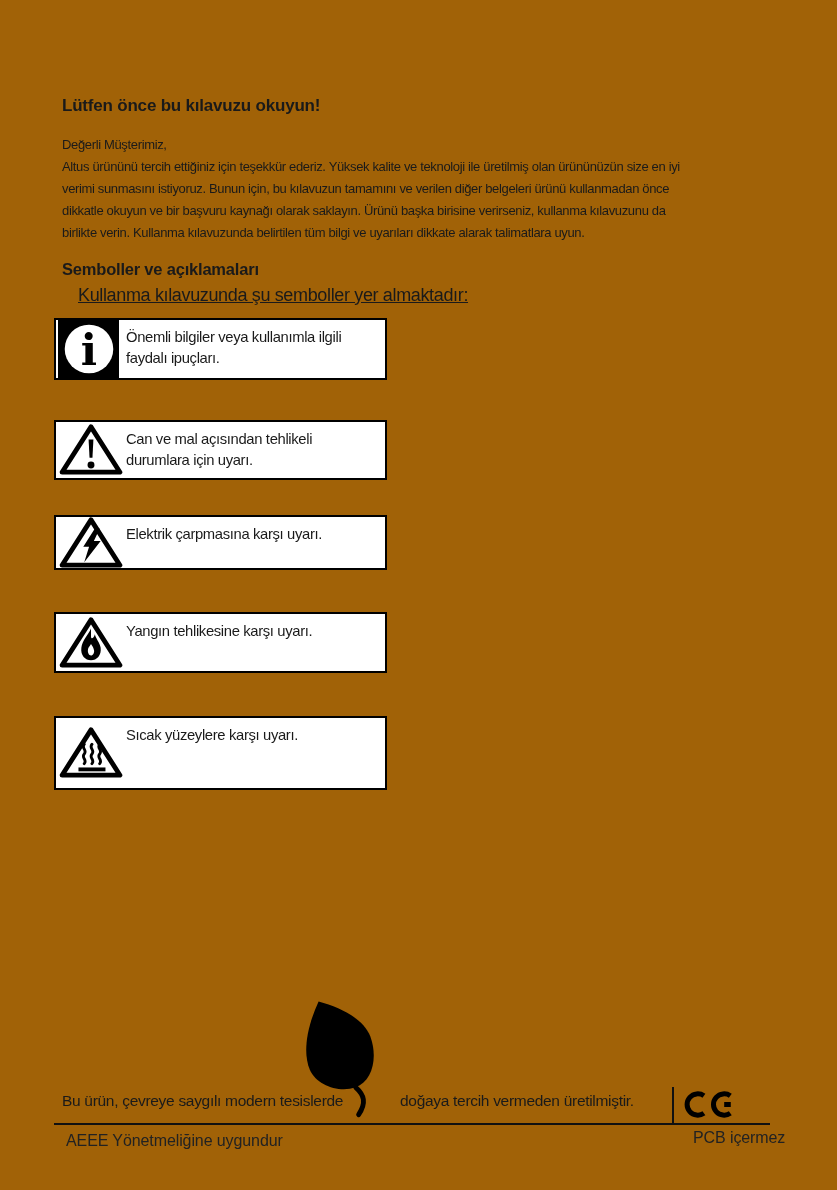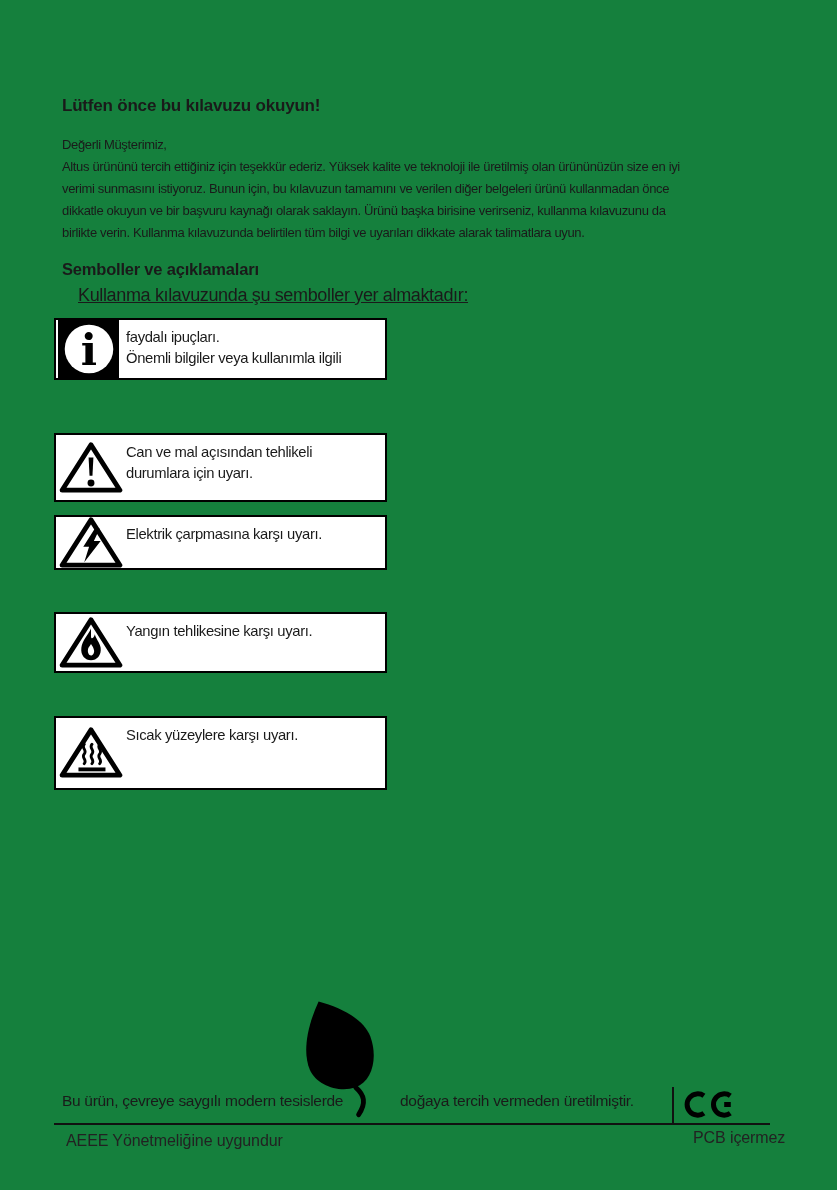--- a/index.html
+++ b/index.html
@@ -1,19 +1,19 @@
 <!DOCTYPE html>
 <html><head>
 <meta charset="utf-8">
 <style>
   html,body{margin:0;padding:0;background:#e8e8e8;}
   .page{
     position:relative;
     width:837px;height:1190px;
-    background:#15803d;
+    background:#a16207;
     font-family:"Liberation Sans", sans-serif;
     color:#1a1a1a;
     overflow:hidden;
     margin:0 auto;
   }
   .abs{position:absolute;}
   .nowrap{white-space:nowrap;}
   .doc-title{
     left:62px;top:96px;
     font-size:17px;font-weight:bold;letter-spacing:-0.2px;
@@ -77,26 +77,26 @@
   <div class="abs sec-sub nowrap">Kullanma kılavuzunda şu semboller yer almaktadır:</div>
 
   <div class="abs sym-box" style="top:318px;height:62px;">
     <div class="abs info-cell">
       <svg width="56" height="56" viewBox="0 0 60 60">
         <circle cx="30" cy="30" r="26" fill="#ffffff"></circle>
         <text x="30" y="47" text-anchor="middle" font-family="DejaVu Serif, serif" font-weight="bold" font-size="46" fill="#000">i</text>
       </svg>
     </div>
     <div class="sym-caption">
+      <div>Önemli bilgiler veya kullanımla ilgili</div>
       <div>faydalı ipuçları.</div>
-      <div>Önemli bilgiler veya kullanımla ilgili</div>
     </div>
   </div>
 
-  <div class="abs sym-box" style="top:420px;height:69px;margin-top:13px;">
+  <div class="abs sym-box" style="top:420px;height:60px;">
     <div class="sym-icon-cell">
       <svg width="64" height="54" viewBox="0 0 66 56">
         <path d="M33 4 L63 51 L3 51 Z" fill="#fff" stroke="#000" stroke-width="5" stroke-linejoin="round"></path>
         <path d="M30.5 17 L35.5 17 L34.5 36 L31.5 36 Z" fill="#000"></path>
         <circle cx="33" cy="43.5" r="3.6" fill="#000"></circle>
       </svg>
     </div>
     <div class="sym-caption">
       <div>Can ve mal açısından tehlikeli</div>
       <div>durumlara için uyarı.</div>

